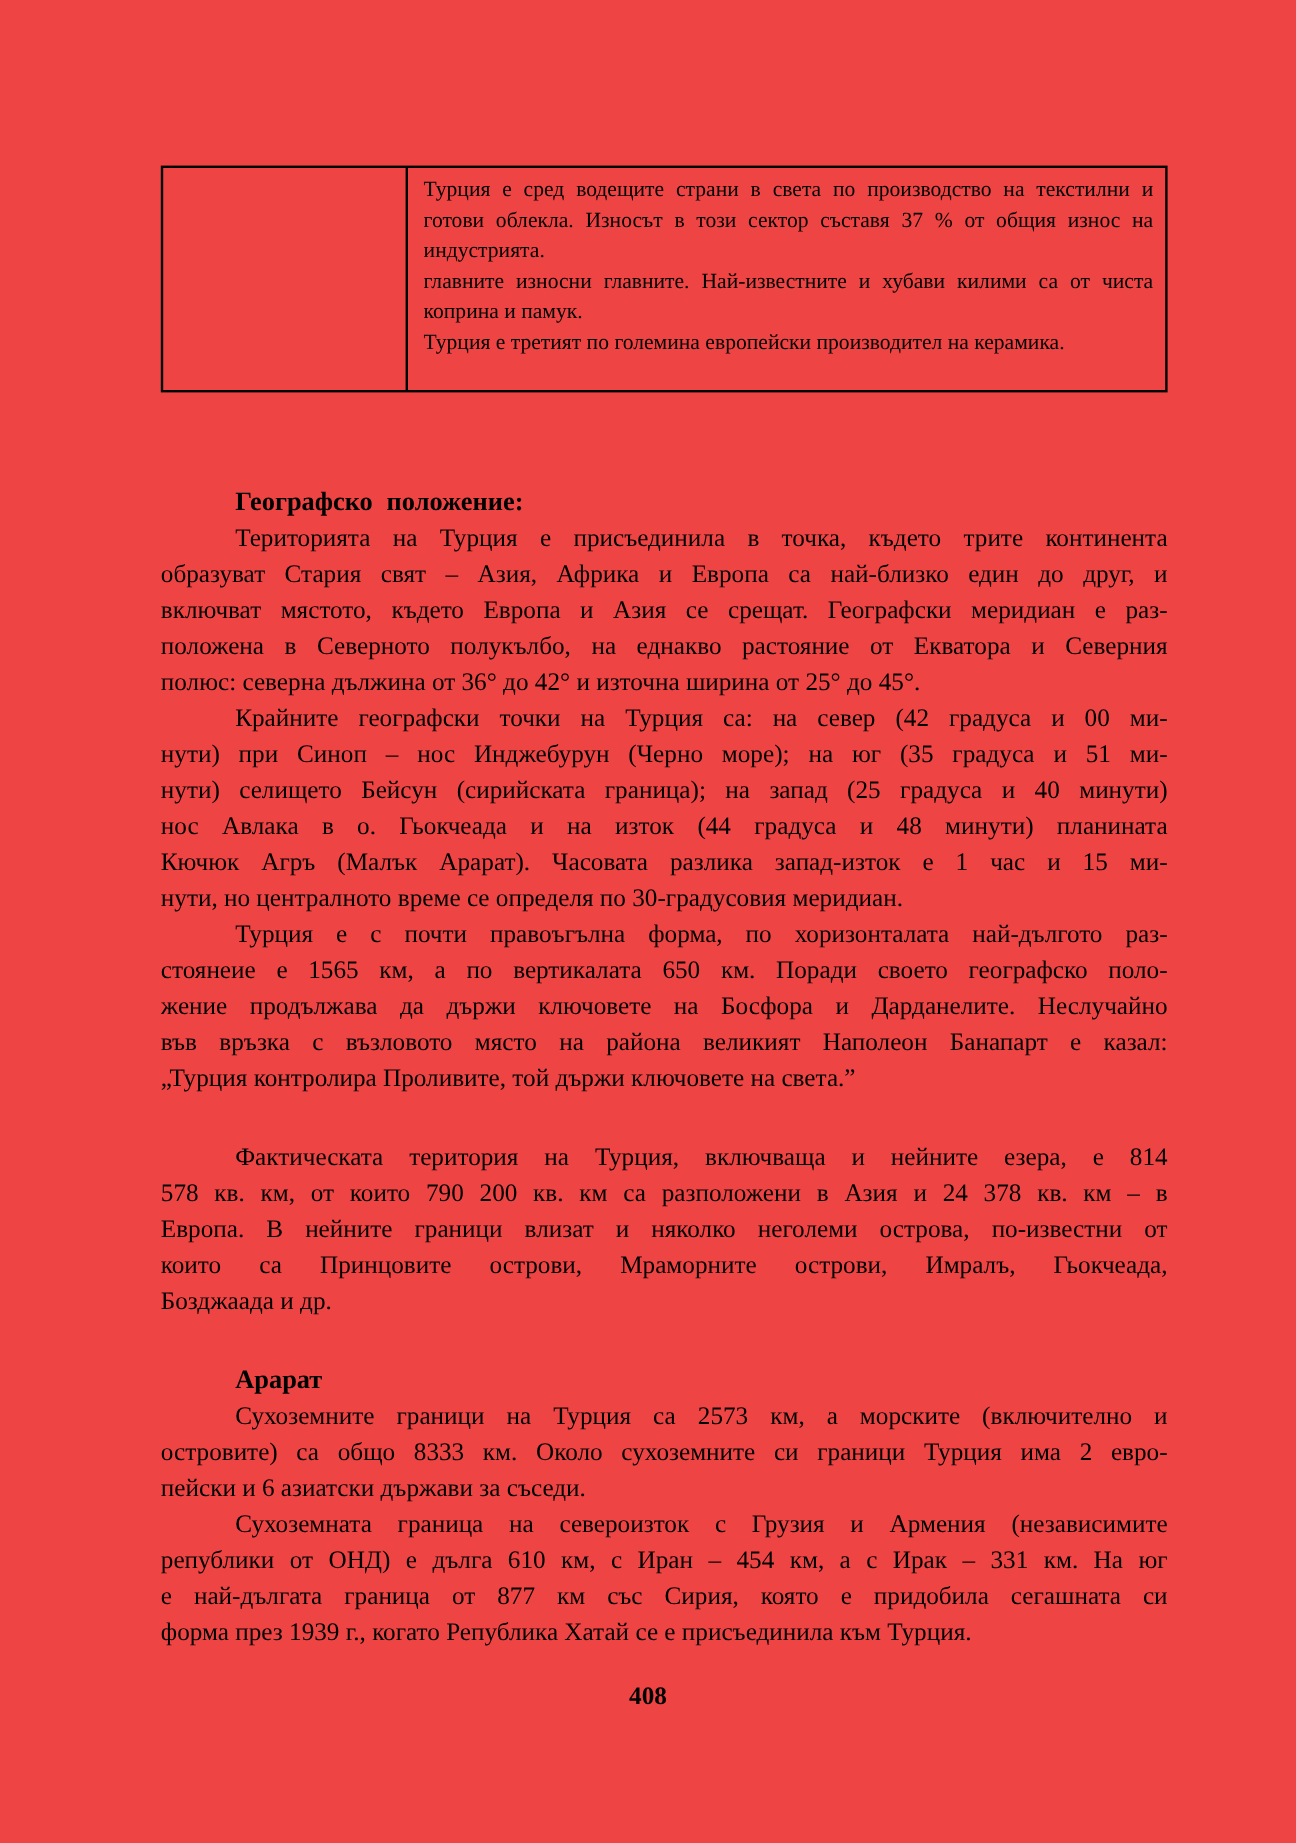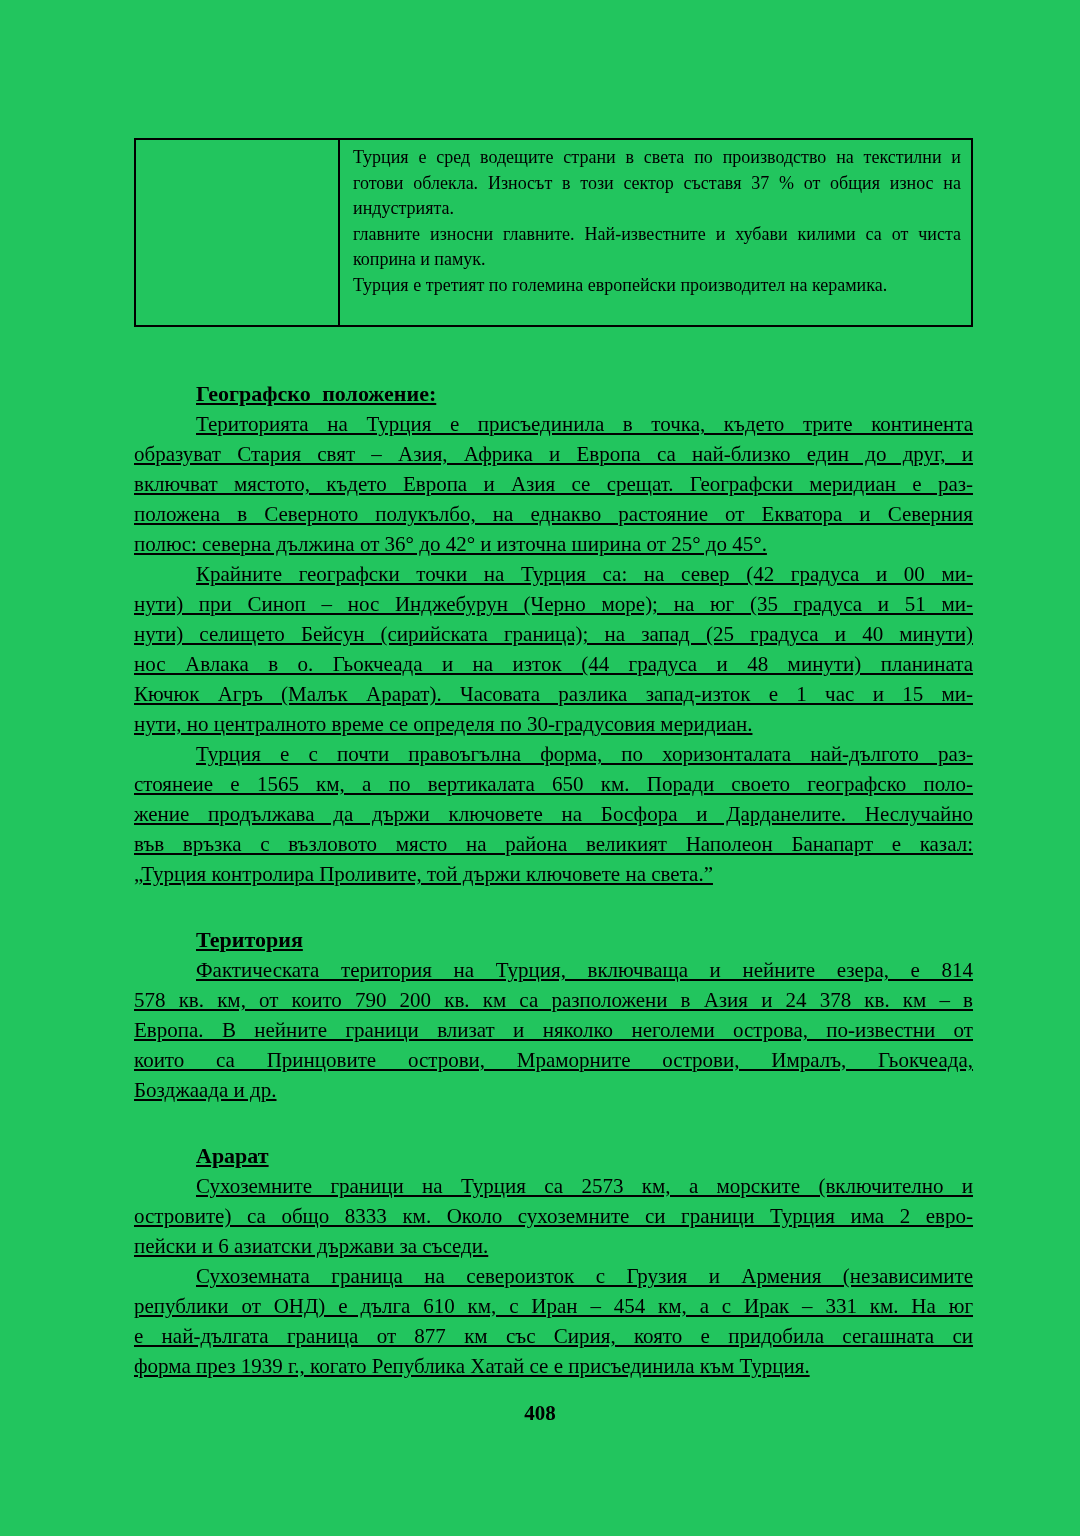--- a/index.html
+++ b/index.html
@@ -1,20 +1,20 @@
 <!DOCTYPE html>
 <html><head>
 <meta charset="utf-8">
 <style>
   html, body { margin: 0; padding: 0; background: #ffffff; }
   .page {
     position: relative;
     width: 1080px;
     height: 1536px;
-    background: #22c55e;
+    background: #ef4444;
     color: #000000;
     font-family: "Liberation Serif", "DejaVu Serif", serif;
     overflow: hidden;
   }
   
   .doc-table {
     position: absolute;
     left: 134px;
     top: 138px;
     width: 839px;
@@ -42,24 +42,23 @@
     overflow: hidden;
     white-space: nowrap;
     text-align: justify;
     text-align-last: justify;
   }
   .tline.end { text-align-last: left; }
   
   #sections {
     position: absolute;
     left: 134px;
-    top: 316px;
+    top: 340px;
     width: 839px;
     overflow: hidden;
-    text-decoration: underline;
   }
   .section { margin-top: 36px; }
   .section:first-child { margin-top: 63px; }
   .heading {
     font-weight: bold;
     font-size: 22px;
     line-height: 30px;
     height: 30px;
     text-indent: 62px;
     word-spacing: 6px;
@@ -118,21 +117,20 @@
         <div class="bline">нос Авлака в о. Гьокчеада и на изток (44 градуса и 48 минути) планината</div>
         <div class="bline">Кючюк Агръ (Малък Арарат). Часовата разлика запад-изток е 1 час и 15 ми-</div>
         <div class="bline end">нути, но централното време се определя по 30-градусовия меридиан.</div>
         <div class="bline first">Турция е с почти правоъгълна форма, по хоризонталата най-дългото раз-</div>
         <div class="bline">стоянеие е 1565 км, а по вертикалата 650 км. Поради своето географско поло-</div>
         <div class="bline">жение продължава да държи ключовете на Босфора и Дарданелите. Неслучайно</div>
         <div class="bline">във връзка с възловото място на района великият Наполеон Банапарт е казал:</div>
         <div class="bline end">„Турция контролира Проливите, той държи ключовете на света.”</div>
       </div>
       <div class="section">
-        <div class="heading">Територия</div>
         <div class="bline first">Фактическата територия на Турция, включваща и нейните езера, е 814</div>
         <div class="bline">578 кв. км, от които 790 200 кв. км са разположени в Азия и 24 378 кв. км – в</div>
         <div class="bline">Европа. В нейните граници влизат и няколко неголеми острова, по-известни от</div>
         <div class="bline">които са Принцовите острови, Мраморните острови, Имралъ, Гьокчеада,</div>
         <div class="bline end">Бозджаада и др.</div>
       </div>
       <div class="section">
         <div class="heading">Арарат</div>
         <div class="bline first">Сухоземните граници на Турция са 2573 км, а морските (включително и</div>
         <div class="bline">островите) са общо 8333 км. Около сухоземните си граници Турция има 2 евро-</div>

